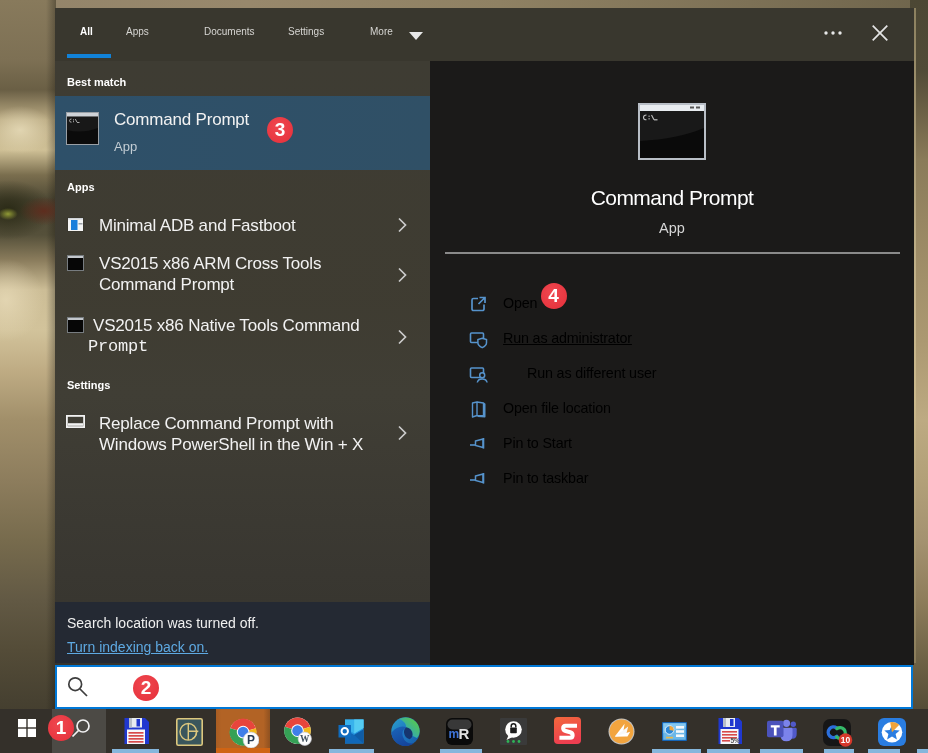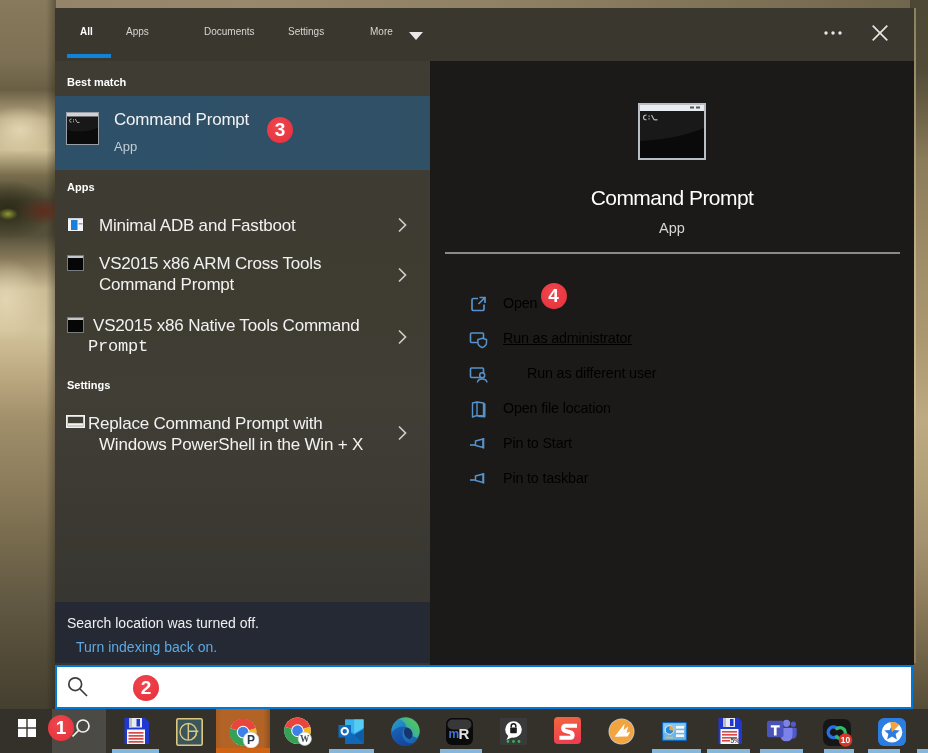--- a/index.html
+++ b/index.html
@@ -136,28 +136,28 @@
 <svg class="chev" style="left:397px;top:329px;" viewBox="0 0 10 16">
     <path d="M2 1.5 L8.5 8 L2 14.5" stroke="#cccccc" stroke-width="1.7" fill="none"></path>
   </svg>
 
 <div class="abs hdr" style="left:67px;top:379px;">Settings</div>
 
 <svg class="abs" style="left:66px;top:415px;" width="19" height="13" viewBox="0 0 19 13">
   <rect x="0.9" y="0.9" width="17.2" height="11.2" fill="none" stroke="#f2f2f2" stroke-width="1.8"></rect>
   <rect x="2" y="8.2" width="15" height="2.6" fill="#f2f2f2"></rect>
 </svg>
-<div class="abs item" style="left:88px;top:414px;text-align:center;">Replace Command Prompt with</div>
+<div class="abs item" style="left:99px;top:414px;text-align:center;">Replace Command Prompt with</div>
 <div class="abs item" style="left:99px;top:435px;">Windows PowerShell in the Win + X</div>
 <svg class="chev" style="left:397px;top:425px;" viewBox="0 0 10 16">
     <path d="M2 1.5 L8.5 8 L2 14.5" stroke="#cccccc" stroke-width="1.7" fill="none"></path>
   </svg>
 
 <div class="abs" style="left:67px;top:615px;font-size:14px;color:#f0f0f0;">Search location was turned off.</div>
-<div class="abs" style="left:76px;top:639px;font-size:14px;color:#5ea9e2;">Turn indexing back on.</div>
+<div class="abs" style="left:67px;top:639px;font-size:14px;color:#5ea9e2;text-decoration:underline;">Turn indexing back on.</div>
 
 <svg class="abs" style="left:638px;top:103px;" width="68" height="57" viewBox="0 0 68 57">
   <rect x="1" y="1" width="66" height="55" fill="#0a0a0a" stroke="#b8bec6" stroke-width="2"></rect>
   <rect x="2" y="2" width="64" height="6" fill="#e8ecf0"></rect>
   <rect x="52" y="3.5" width="4" height="2" fill="#555"></rect>
   <rect x="58" y="3.5" width="4" height="2" fill="#555"></rect>
   <path d="M2 8 H66 V25 Q40 36 2 38 Z" fill="#191919"></path>
   <path d="M8.5 12 q-3 0 -3 2.4 q0 2.4 3 2.4" stroke="#c0c0c0" stroke-width="1.1" fill="none"></path>
     <rect x="10.5" y="12.6" width="1.2" height="1.2" fill="#c0c0c0"></rect>
     <rect x="10.5" y="15.2" width="1.2" height="1.2" fill="#c0c0c0"></rect>

